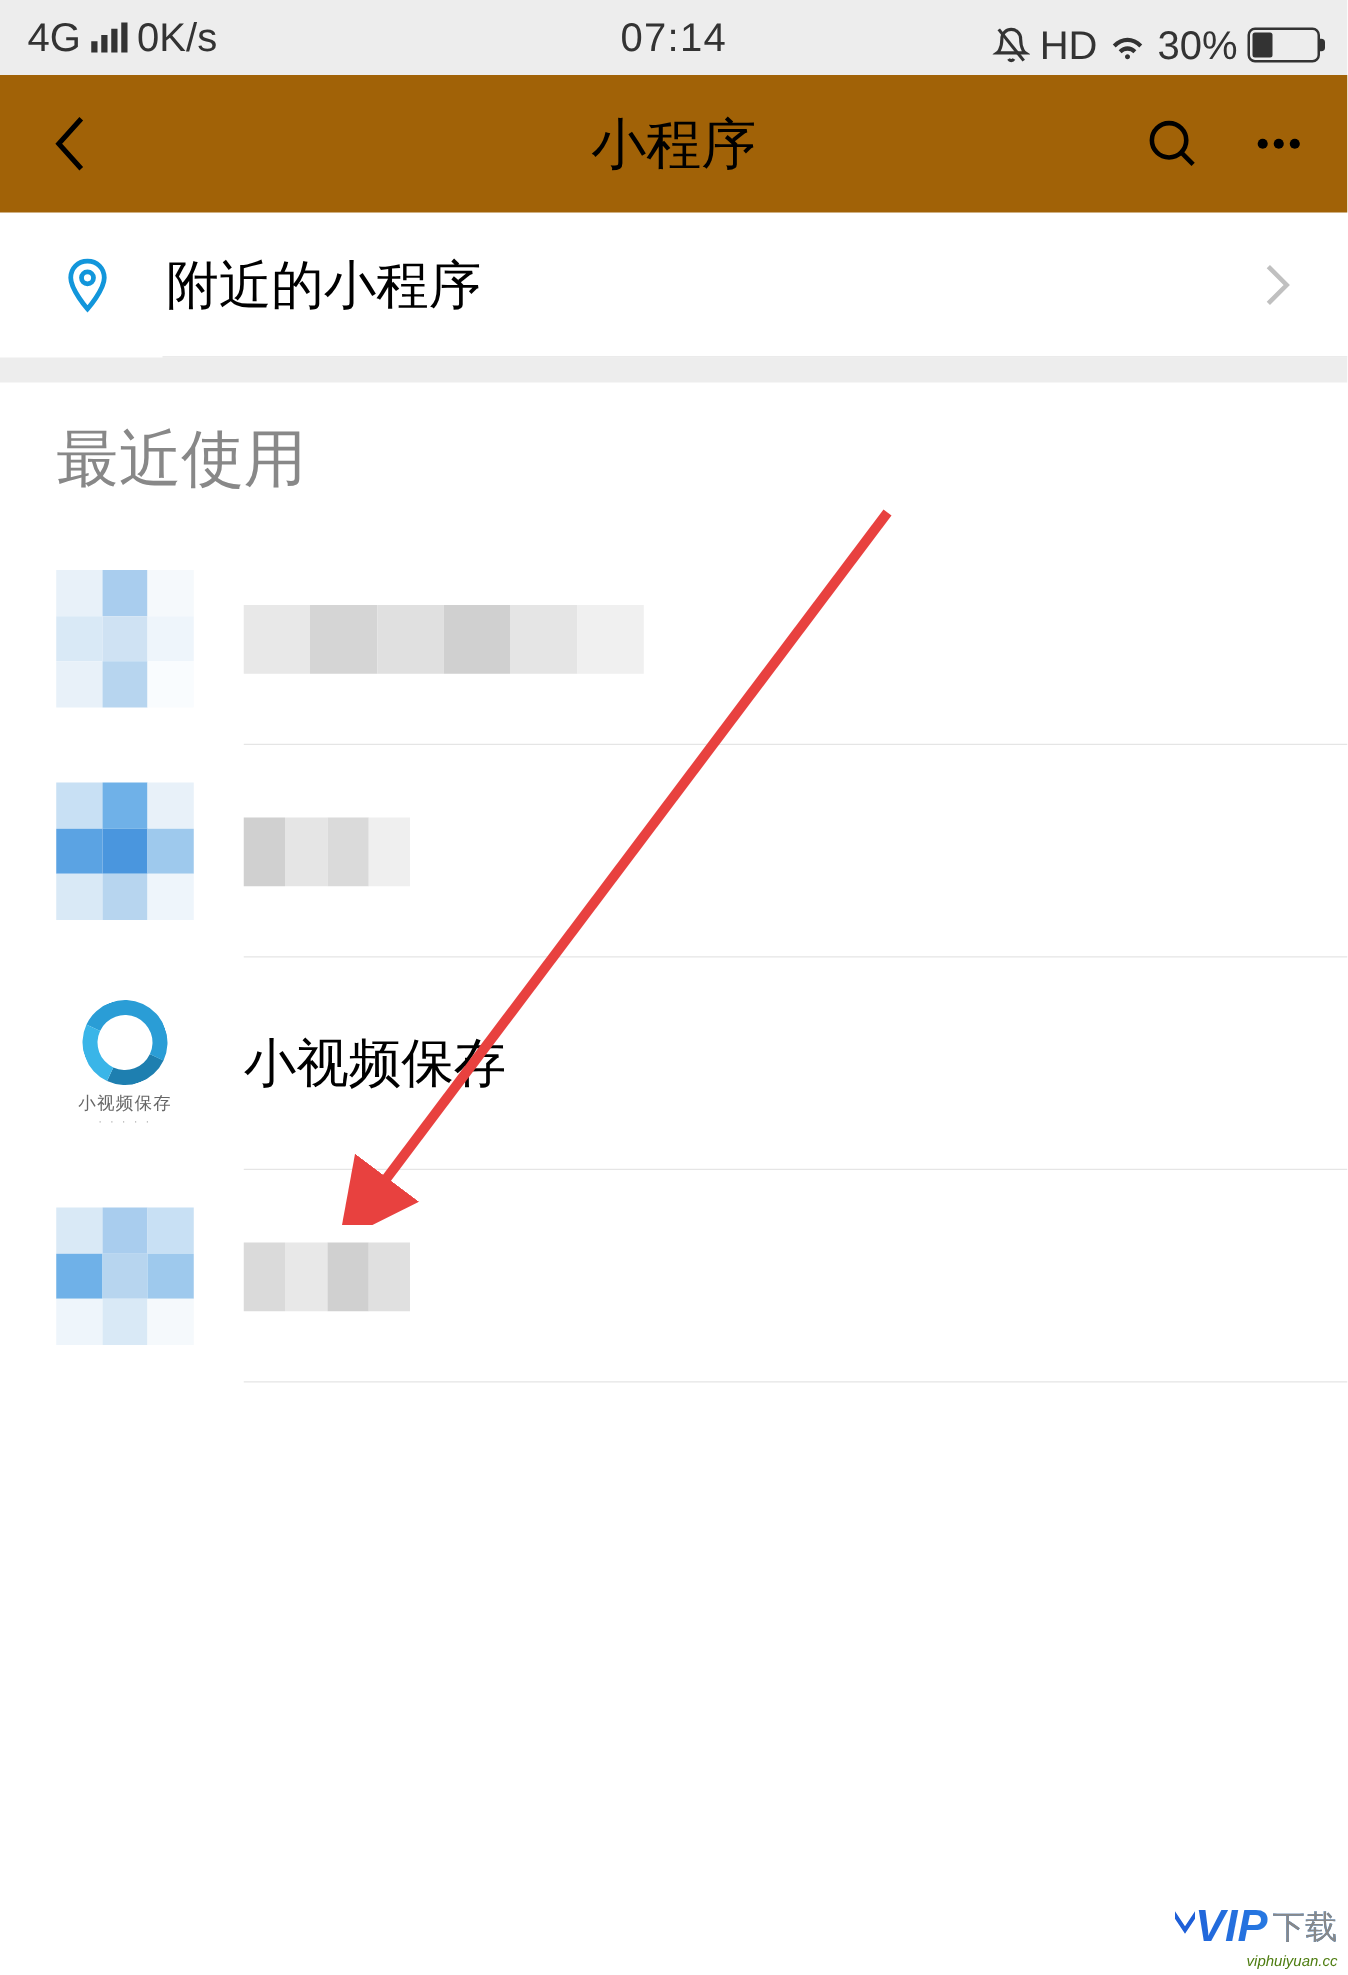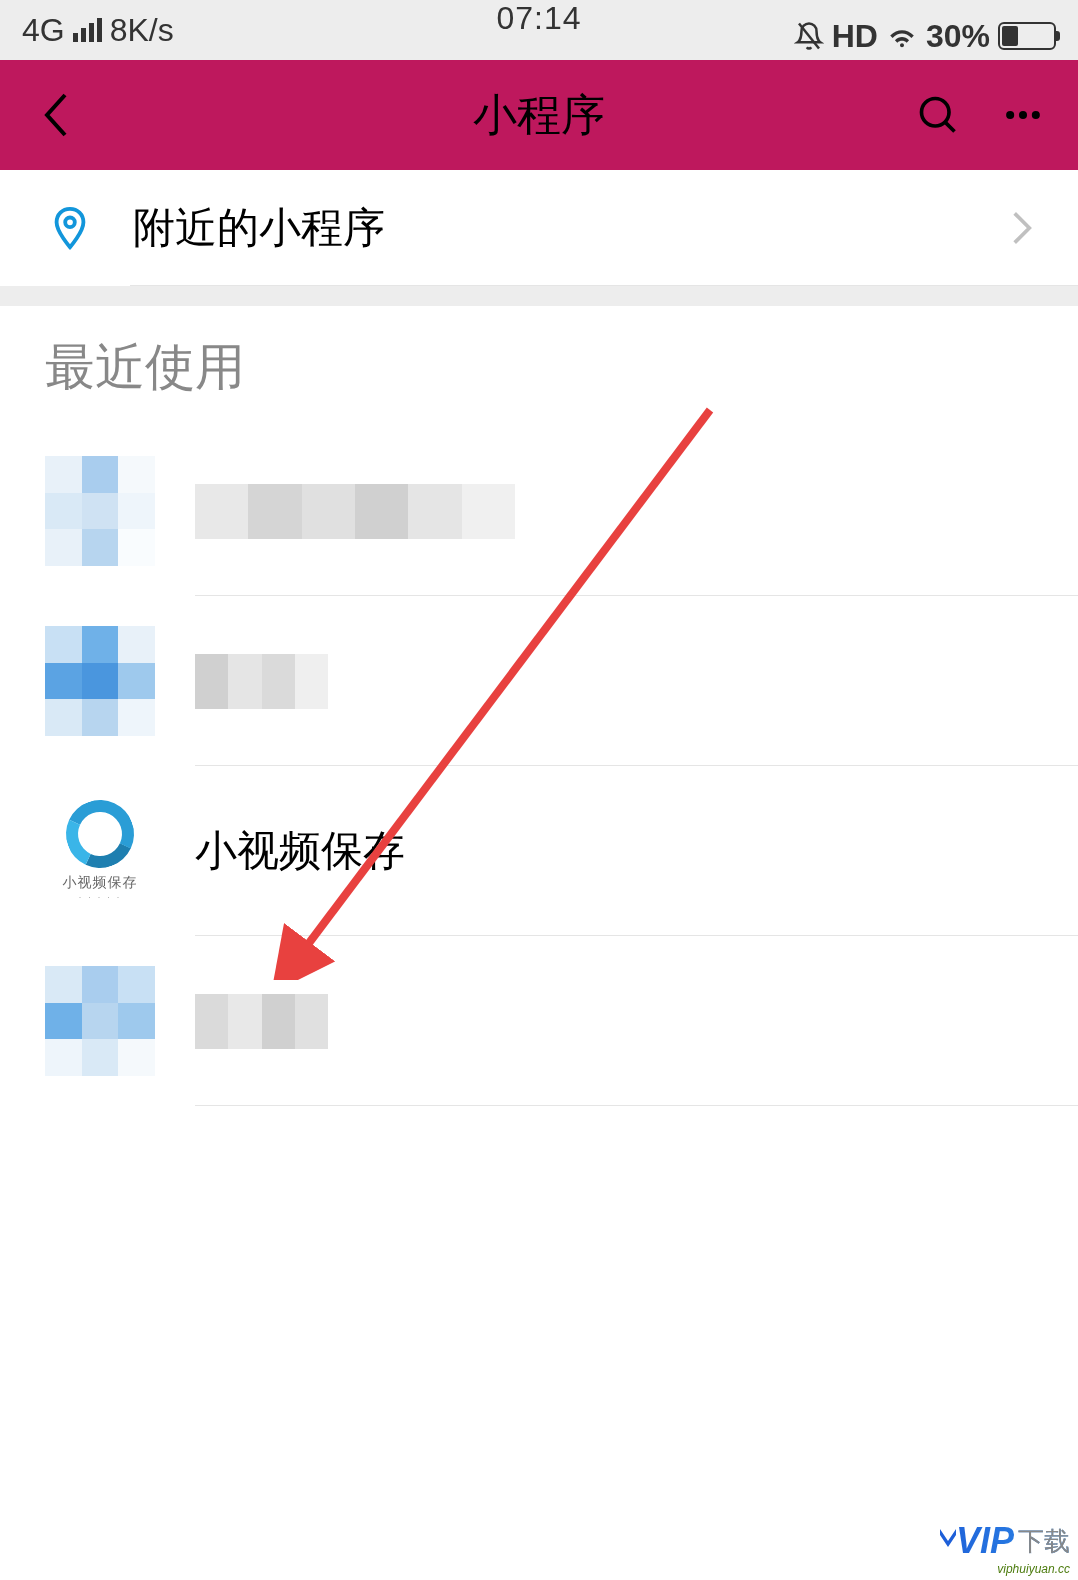--- a/index.html
+++ b/index.html
@@ -14,20 +14,21 @@
       background: #fff;
       position: relative;
       overflow: hidden;
     }
     
     
     .status-bar {
       height: 60px;
       background: #ededed;
       display: flex;
+      align-items: center;
       justify-content: space-between;
       padding: 0 22px;
       font-size: 32px;
       color: #333;
     }
     .status-left {
       display: flex;
       align-items: center;
       gap: 8px;
       font-weight: 500;
@@ -36,21 +37,21 @@
       position: absolute;
       left: 50%;
       transform: translateX(-50%);
       font-weight: 500;
       letter-spacing: 1px;
     }
     .status-right {
       display: flex;
       align-items: center;
       gap: 8px;
-      font-weight: 700;
+      font-weight: 400;
       margin-top: 12px;
     }
     .signal-icon {
       display: inline-flex;
       align-items: flex-end;
       gap: 3px;
     }
     .signal-icon span {
       width: 5px;
       background: #333;
@@ -85,21 +86,21 @@
       top: 2px;
       bottom: 2px;
       width: 30%;
       background: #333;
       border-radius: 2px;
     }
     
     
     .nav-bar {
       height: 110px;
-      background: #be185d;
+      background: #a16207;
       display: flex;
       align-items: center;
       justify-content: space-between;
       padding: 0 30px;
       position: relative;
     }
     .nav-back {
       width: 50px;
       height: 50px;
       display: flex;
@@ -303,21 +304,21 @@
 
 <div class="status-bar">
   <div class="status-left">
     <span>4G</span>
     <span class="signal-icon">
       <span></span>
         <span></span>
         <span></span>
         <span></span>
     </span>
-    <span>8K/s</span>
+    <span>0K/s</span>
   </div>
   <div class="status-center">07:14</div>
   <div class="status-right">
     <svg width="30" height="30" viewBox="0 0 24 24" fill="none" stroke="#333" stroke-width="2">
       <path d="M13.73 21a2 2 0 0 1-3.46 0"></path>
       <path d="M18 8a6 6 0 0 0-12 0c0 7-3 9-3 9h18s-3-2-3-9"></path>
       <line x1="4" y1="2" x2="20" y2="22"></line>
     </svg>
     <span>HD</span>
     <svg width="32" height="32" viewBox="0 0 24 24" fill="#333">

